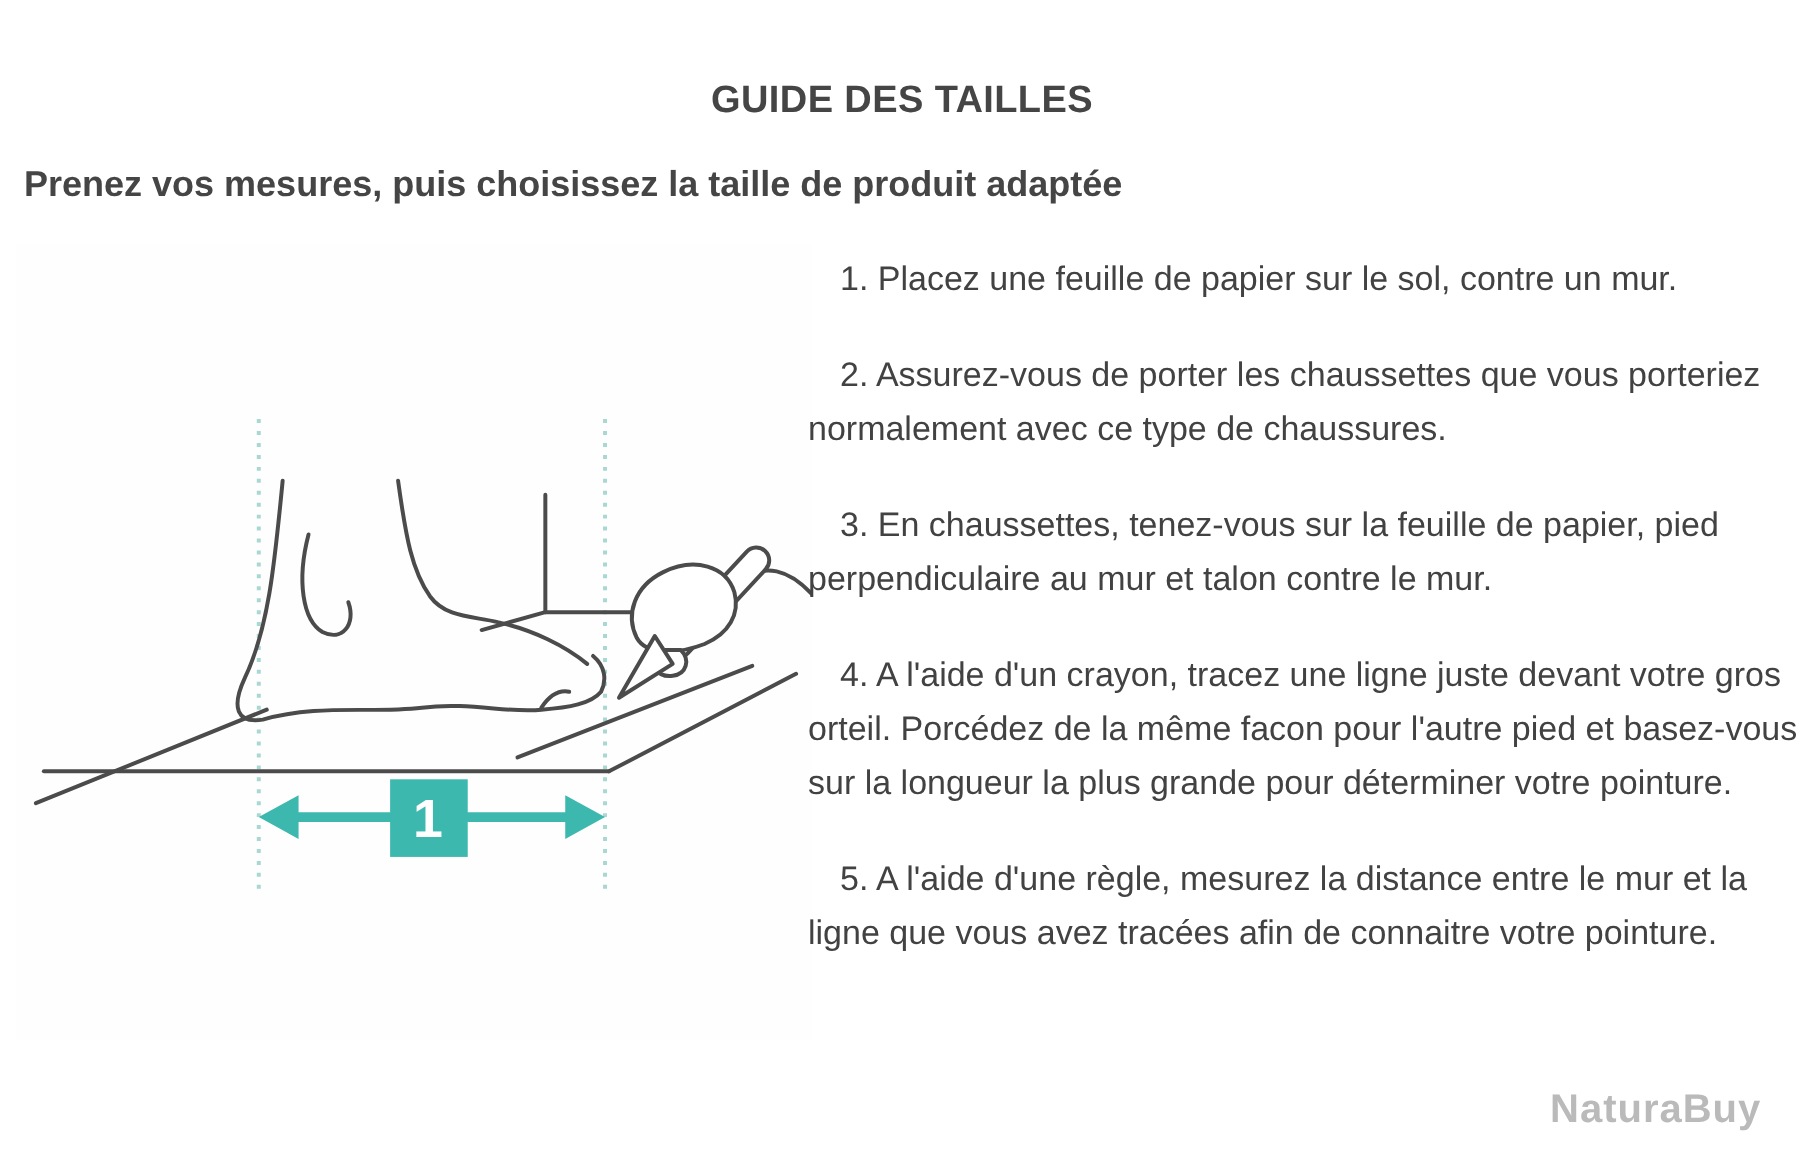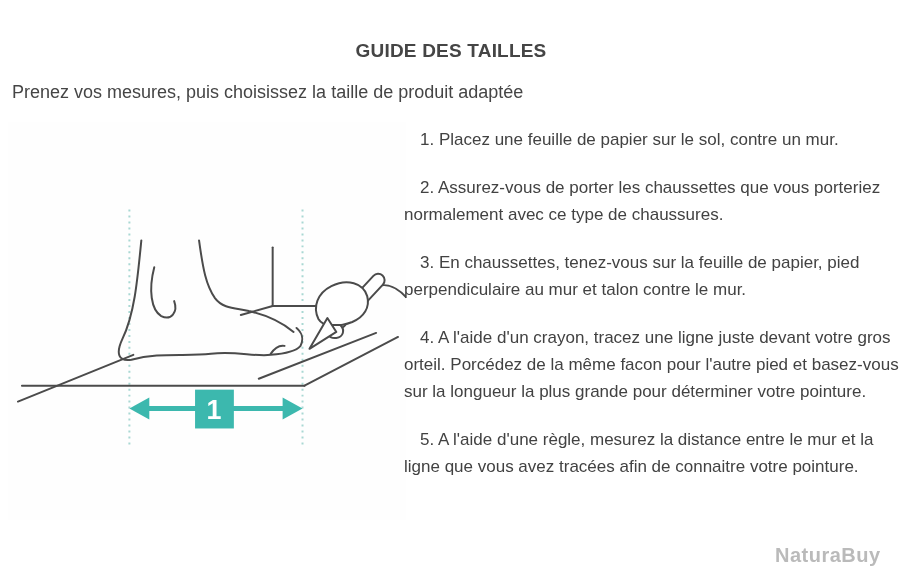--- a/index.html
+++ b/index.html
@@ -20,21 +20,21 @@
   }
   .page{position:relative;width:902px;height:585px;background:#fff;}
   .page-title{
     position:absolute;top:40px;left:0;width:902px;
     text-align:center;
     font-size:19px;font-weight:bold;color:var(--heading);
     letter-spacing:.2px;margin:0;
   }
   .page-subtitle{
     position:absolute;top:82px;left:12px;width:880px;
-    font-size:18px;font-weight:normal;color:var(--heading);
+    font-size:18px;font-weight:bold;color:var(--heading);
     margin:0;
   }
   .illustration{
     position:absolute;left:8px;top:122px;width:398px;height:398px;
     background:#fefefe;
   }
   .illustration svg{display:block;width:398px;height:398px;}
   .sketch{stroke:var(--line);stroke-width:2;fill:none;stroke-linecap:round;stroke-linejoin:round;}
   .sketch-fill{stroke:var(--line);stroke-width:2;fill:#ffffff;stroke-linejoin:round;}
   .guide-line{stroke:var(--guide);stroke-width:2;stroke-dasharray:2 4;fill:none;}

